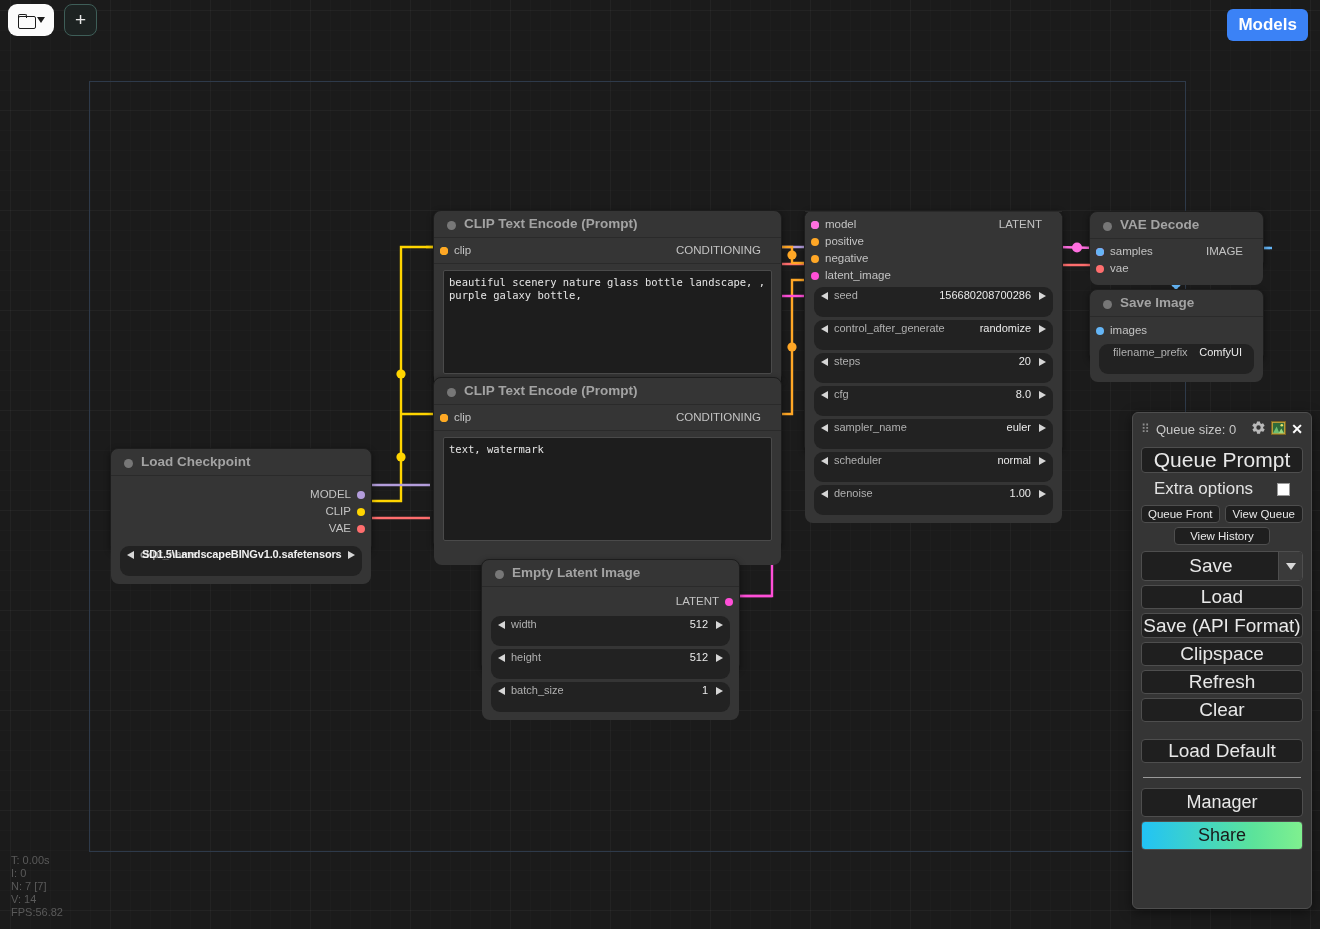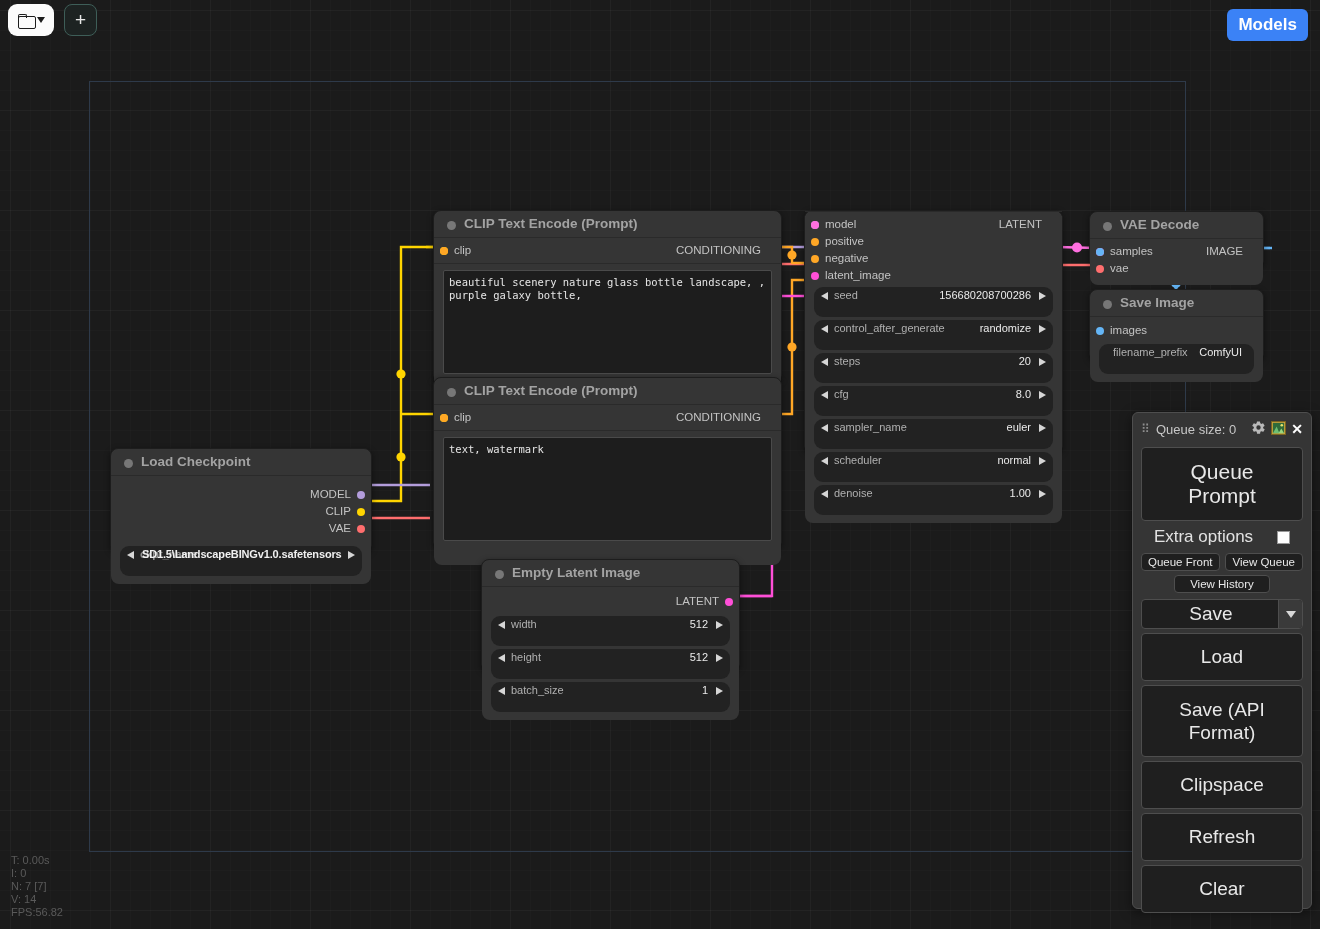--- a/index.html
+++ b/index.html
@@ -169,21 +169,21 @@
   .gear-icon, .img-icon, .close-icon { cursor: pointer; }
   .close-icon { color: #fff; font-size: 14px; font-weight: bold; line-height: 14px; }
 
   .btn {
     display: block; width: 100%;
     background: #1f1f1f; border: 1px solid #4e4e4e; border-radius: 4px;
     color: #e8e8e8; text-align: center; cursor: pointer;
     padding: 3px 4px; margin-bottom: 4px;
     font-size: 15px;
   }
-  .btn.big { font-size: 21px; padding: 12px; font-weight: normal; }
+  .btn.big { font-size: 21px; padding: 0; font-weight: normal; }
   .extra-row {
     display: flex; align-items: center; justify-content: center; gap: 24px;
     color: #e2e2e2; font-size: 17px; margin: 6px 0 6px 0;
   }
   .chk { width: 13px; height: 13px; background: #fff; border: 1px solid #999; cursor: pointer; }
   .pair-row { display: flex; gap: 5px; margin-bottom: 4px; }
   .pair-row .btn { margin-bottom: 0; font-size: 11.5px; padding: 2px 3px; }
   .center-row { display: flex; justify-content: center; margin-bottom: 6px; }
   .center-row .btn { width: 96px; font-size: 11.5px; padding: 2px 3px; margin-bottom: 0; }
   .save-row { position: relative; margin-bottom: 4px; }

